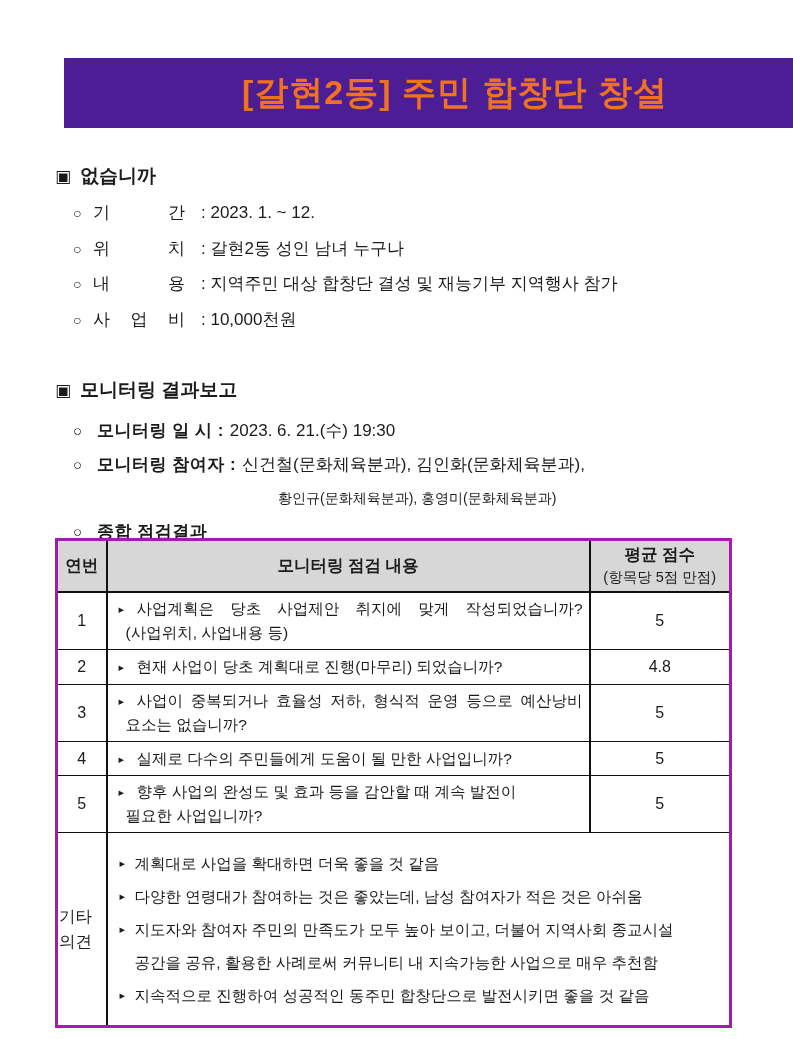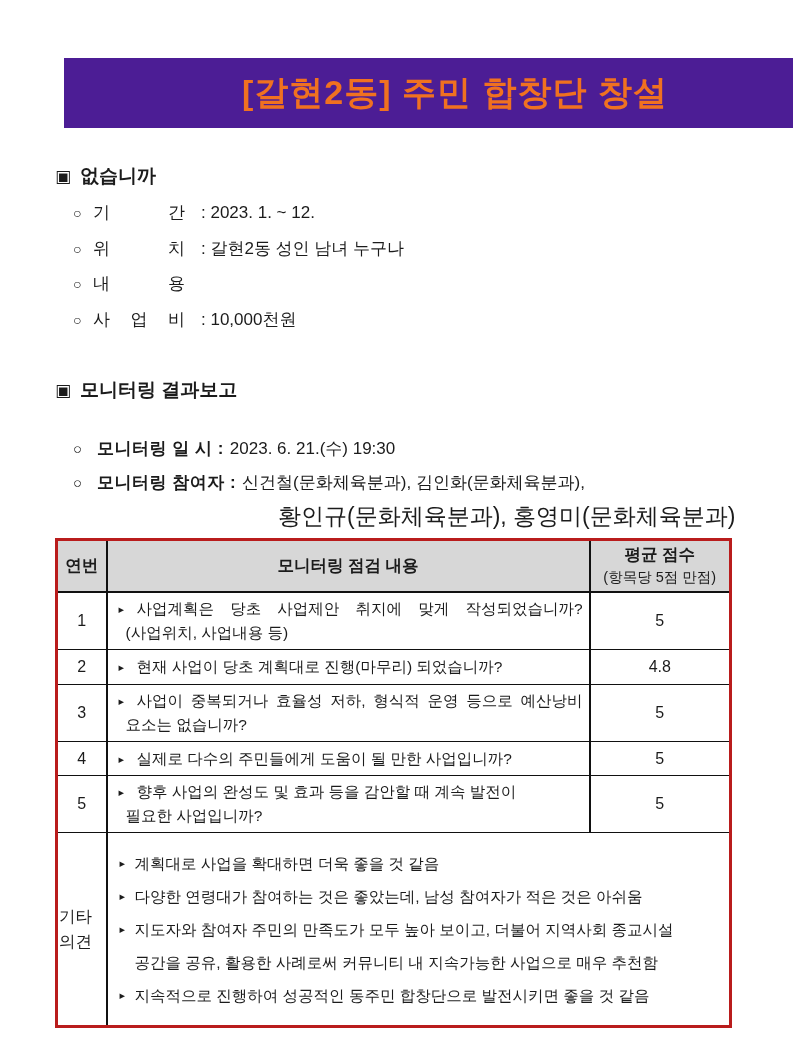--- a/index.html
+++ b/index.html
@@ -17,31 +17,31 @@
   .sec2 { top:377px; }
   .sec-heading { display:flex; align-items:center; gap:9px; font-size:19px; font-weight:700; }
   .marker { font-size:17px; line-height:1; }
 
   .olist { margin:12px 0 0 18px; }
   .oitem { display:flex; align-items:baseline; height:35.5px; font-size:17px; }
   .obullet { width:20px; font-size:14px; font-weight:700; }
   .olabel { display:inline-block; width:92px; text-align:justify; text-align-last:justify; }
   .ovalue { margin-left:16px; }
 
-  .mlist { margin:29px 0 0 18px; }
+  .mlist { margin:11px 0 0 18px; }
   .mitem { font-size:17px; line-height:34px; }
   .mbullet { display:inline-block; width:24px; font-size:15px; }
   .mlabel { font-weight:700; letter-spacing:0.5px; }
   .mvalue { margin-left:6px; }
-  .mline2 { margin-left:205px; font-size:23px; line-height:33px; }
+  .mline2 { margin-left:205px; font-size:14px; line-height:33px; }
 
   
   table.mon { position:absolute; left:55px; top:538px; width:674px;
               border-collapse:collapse; table-layout:fixed;
-              border:3px solid #b91c1c; }
+              border:3px solid #a21caf; }
   table.mon th, table.mon td { border:1.5px solid #111; border-left-width:2px; border-right-width:2px; }
   table.mon thead th { background:#d7d7d7; font-weight:700; font-size:16.5px;
                        text-align:center; vertical-align:middle; border-bottom-width:2.5px; }
   thead tr { height:52px; }
   .score-sub { font-size:14.5px; font-weight:400; margin-top:2px; }
   td.no { text-align:center; vertical-align:middle; font-size:16px; }
   td.score { text-align:center; vertical-align:middle; font-size:16px; }
   td.content { vertical-align:middle; padding:4px 6px 4px 9px; font-size:15.5px; }
   .tline { position:relative; padding-left:20px; line-height:24px; }
   .tline2 { padding-left:9px; line-height:24px; }
@@ -77,20 +77,21 @@
         <span class="ovalue">: 2023. 1. ~ 12.</span>
       </div>
       <div class="oitem">
         <span class="obullet">○</span>
         <span class="olabel">위 치</span>
         <span class="ovalue">: 갈현2동 성인 남녀 누구나</span>
       </div>
       <div class="oitem">
         <span class="obullet">○</span>
         <span class="olabel">내 용</span>
+        <span class="ovalue">: 지역주민 대상 합창단 결성 및 재능기부 지역행사 참가</span>
       </div>
       <div class="oitem">
         <span class="obullet">○</span>
         <span class="olabel">사 업 비</span>
         <span class="ovalue">: 10,000천원</span>
       </div>
     </div>
   </section>
 
   <section class="sec sec2">

